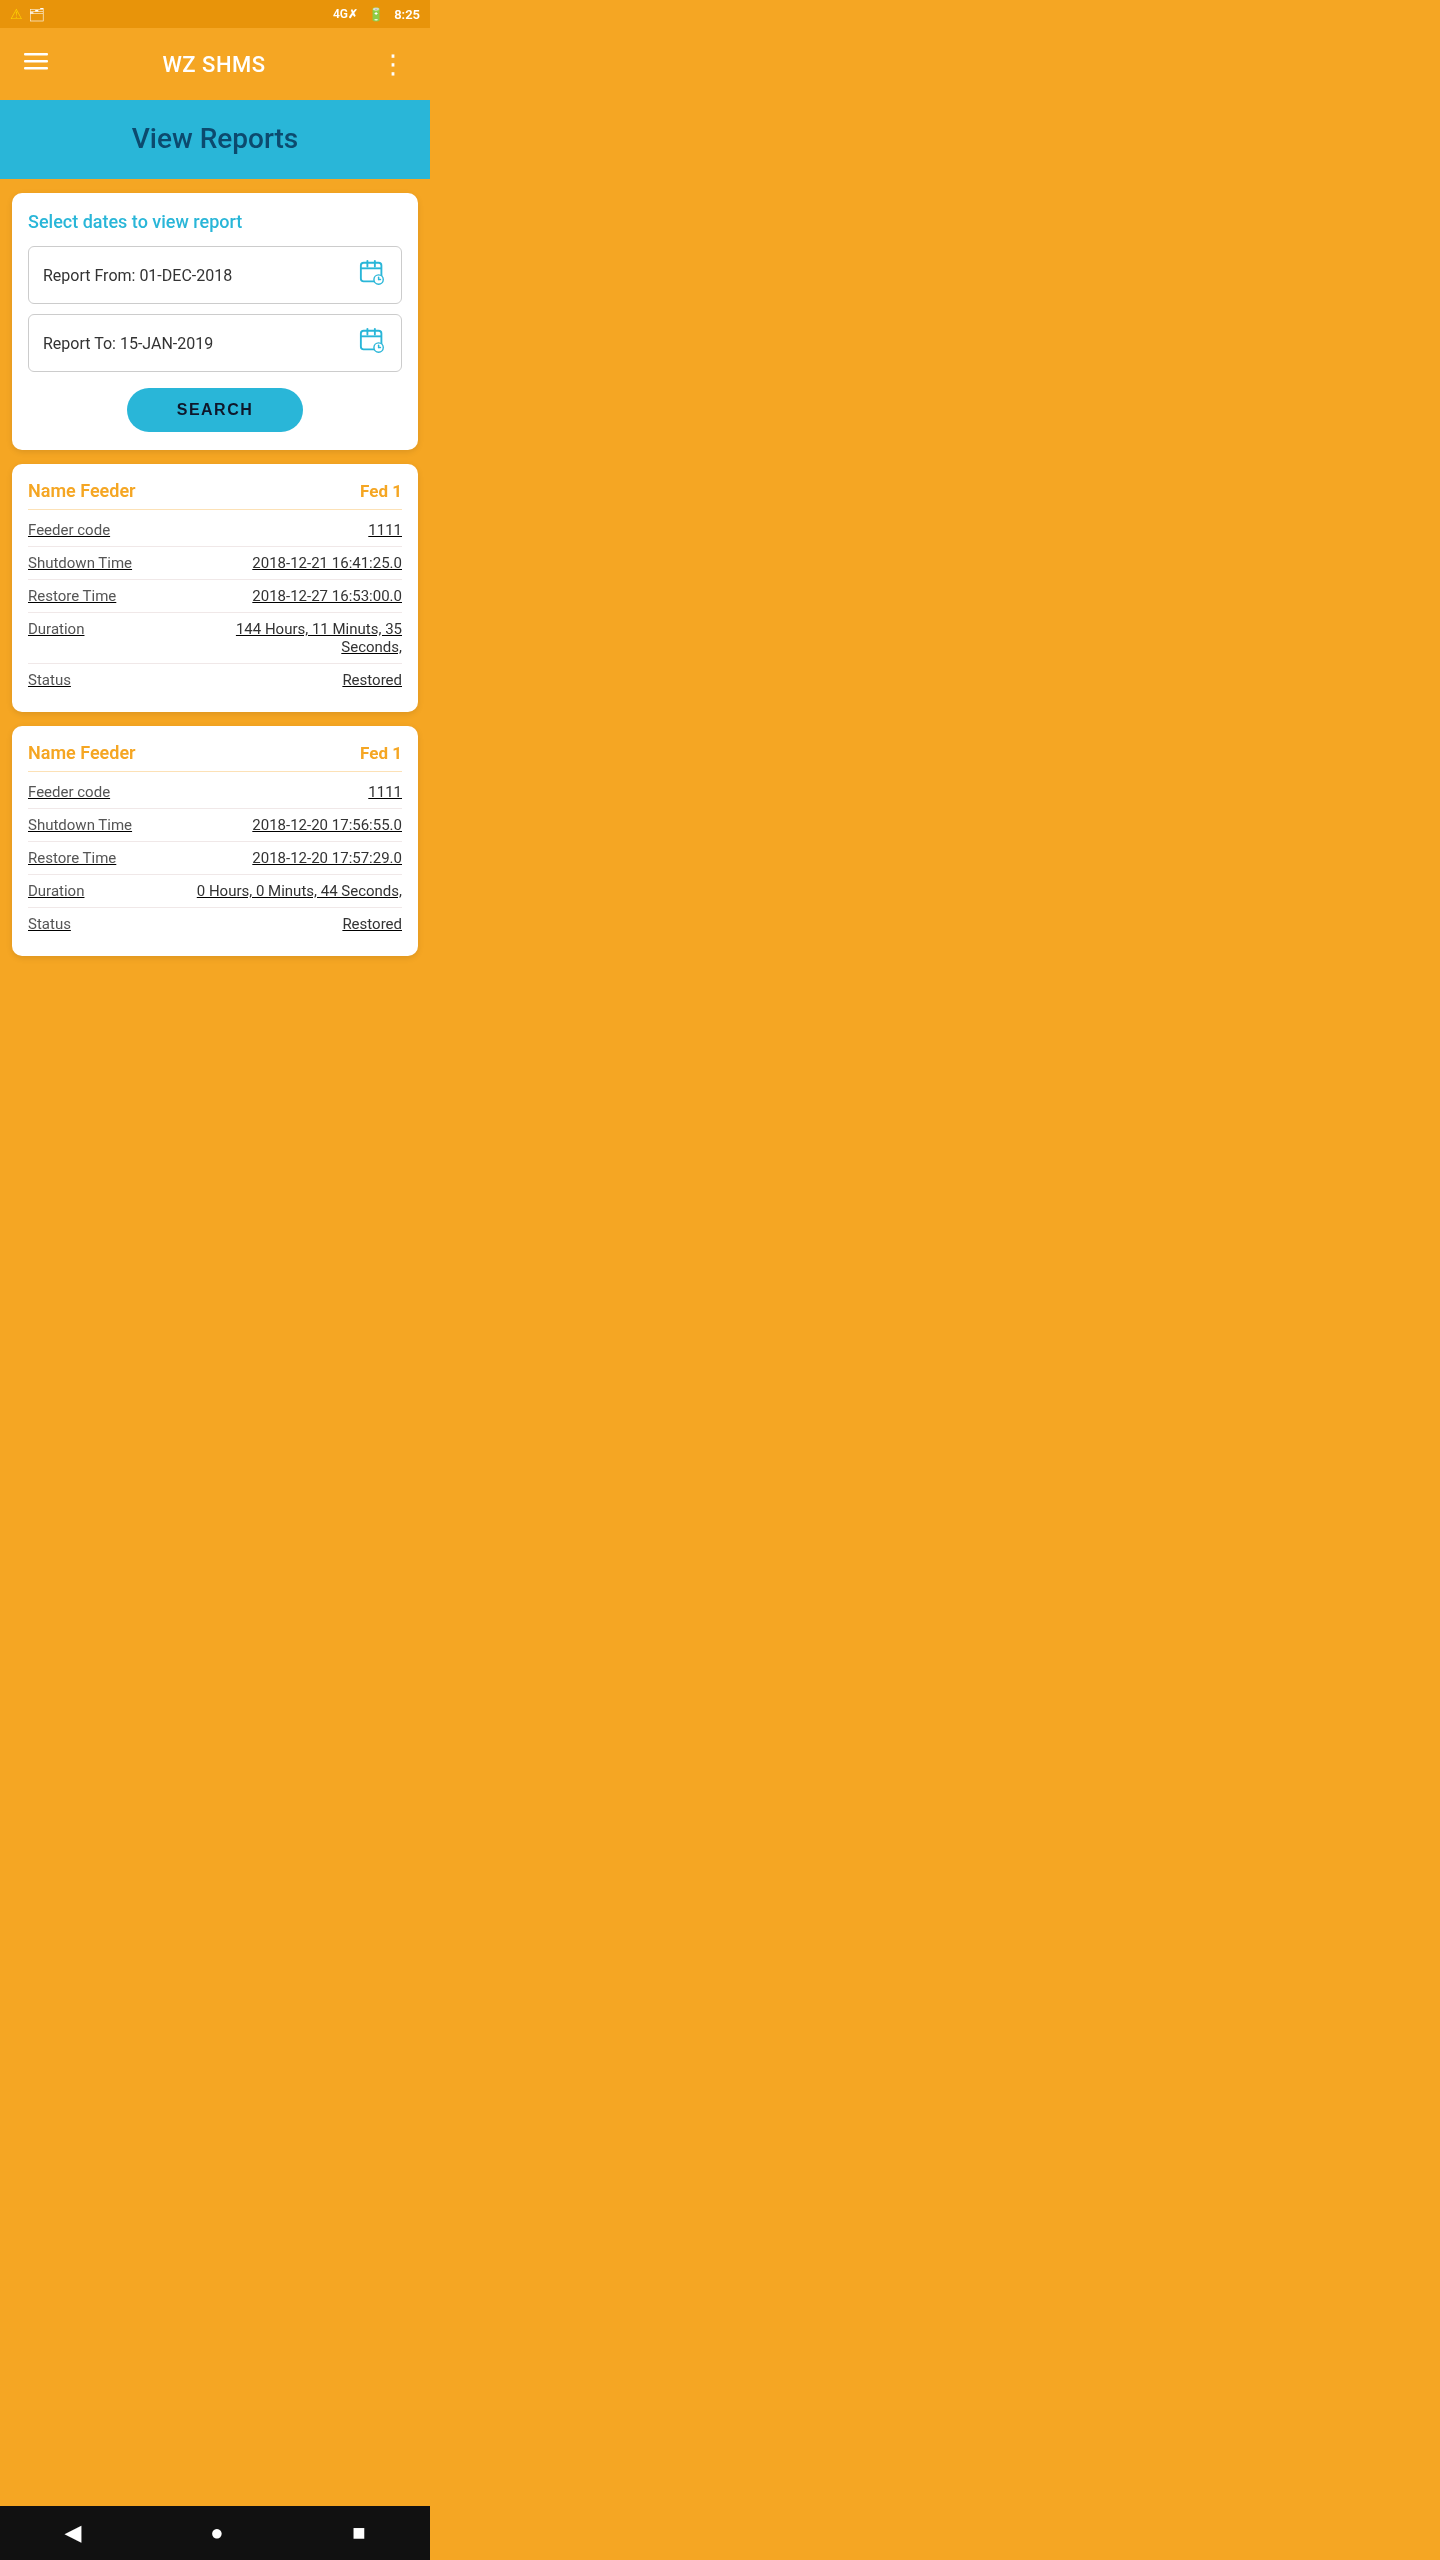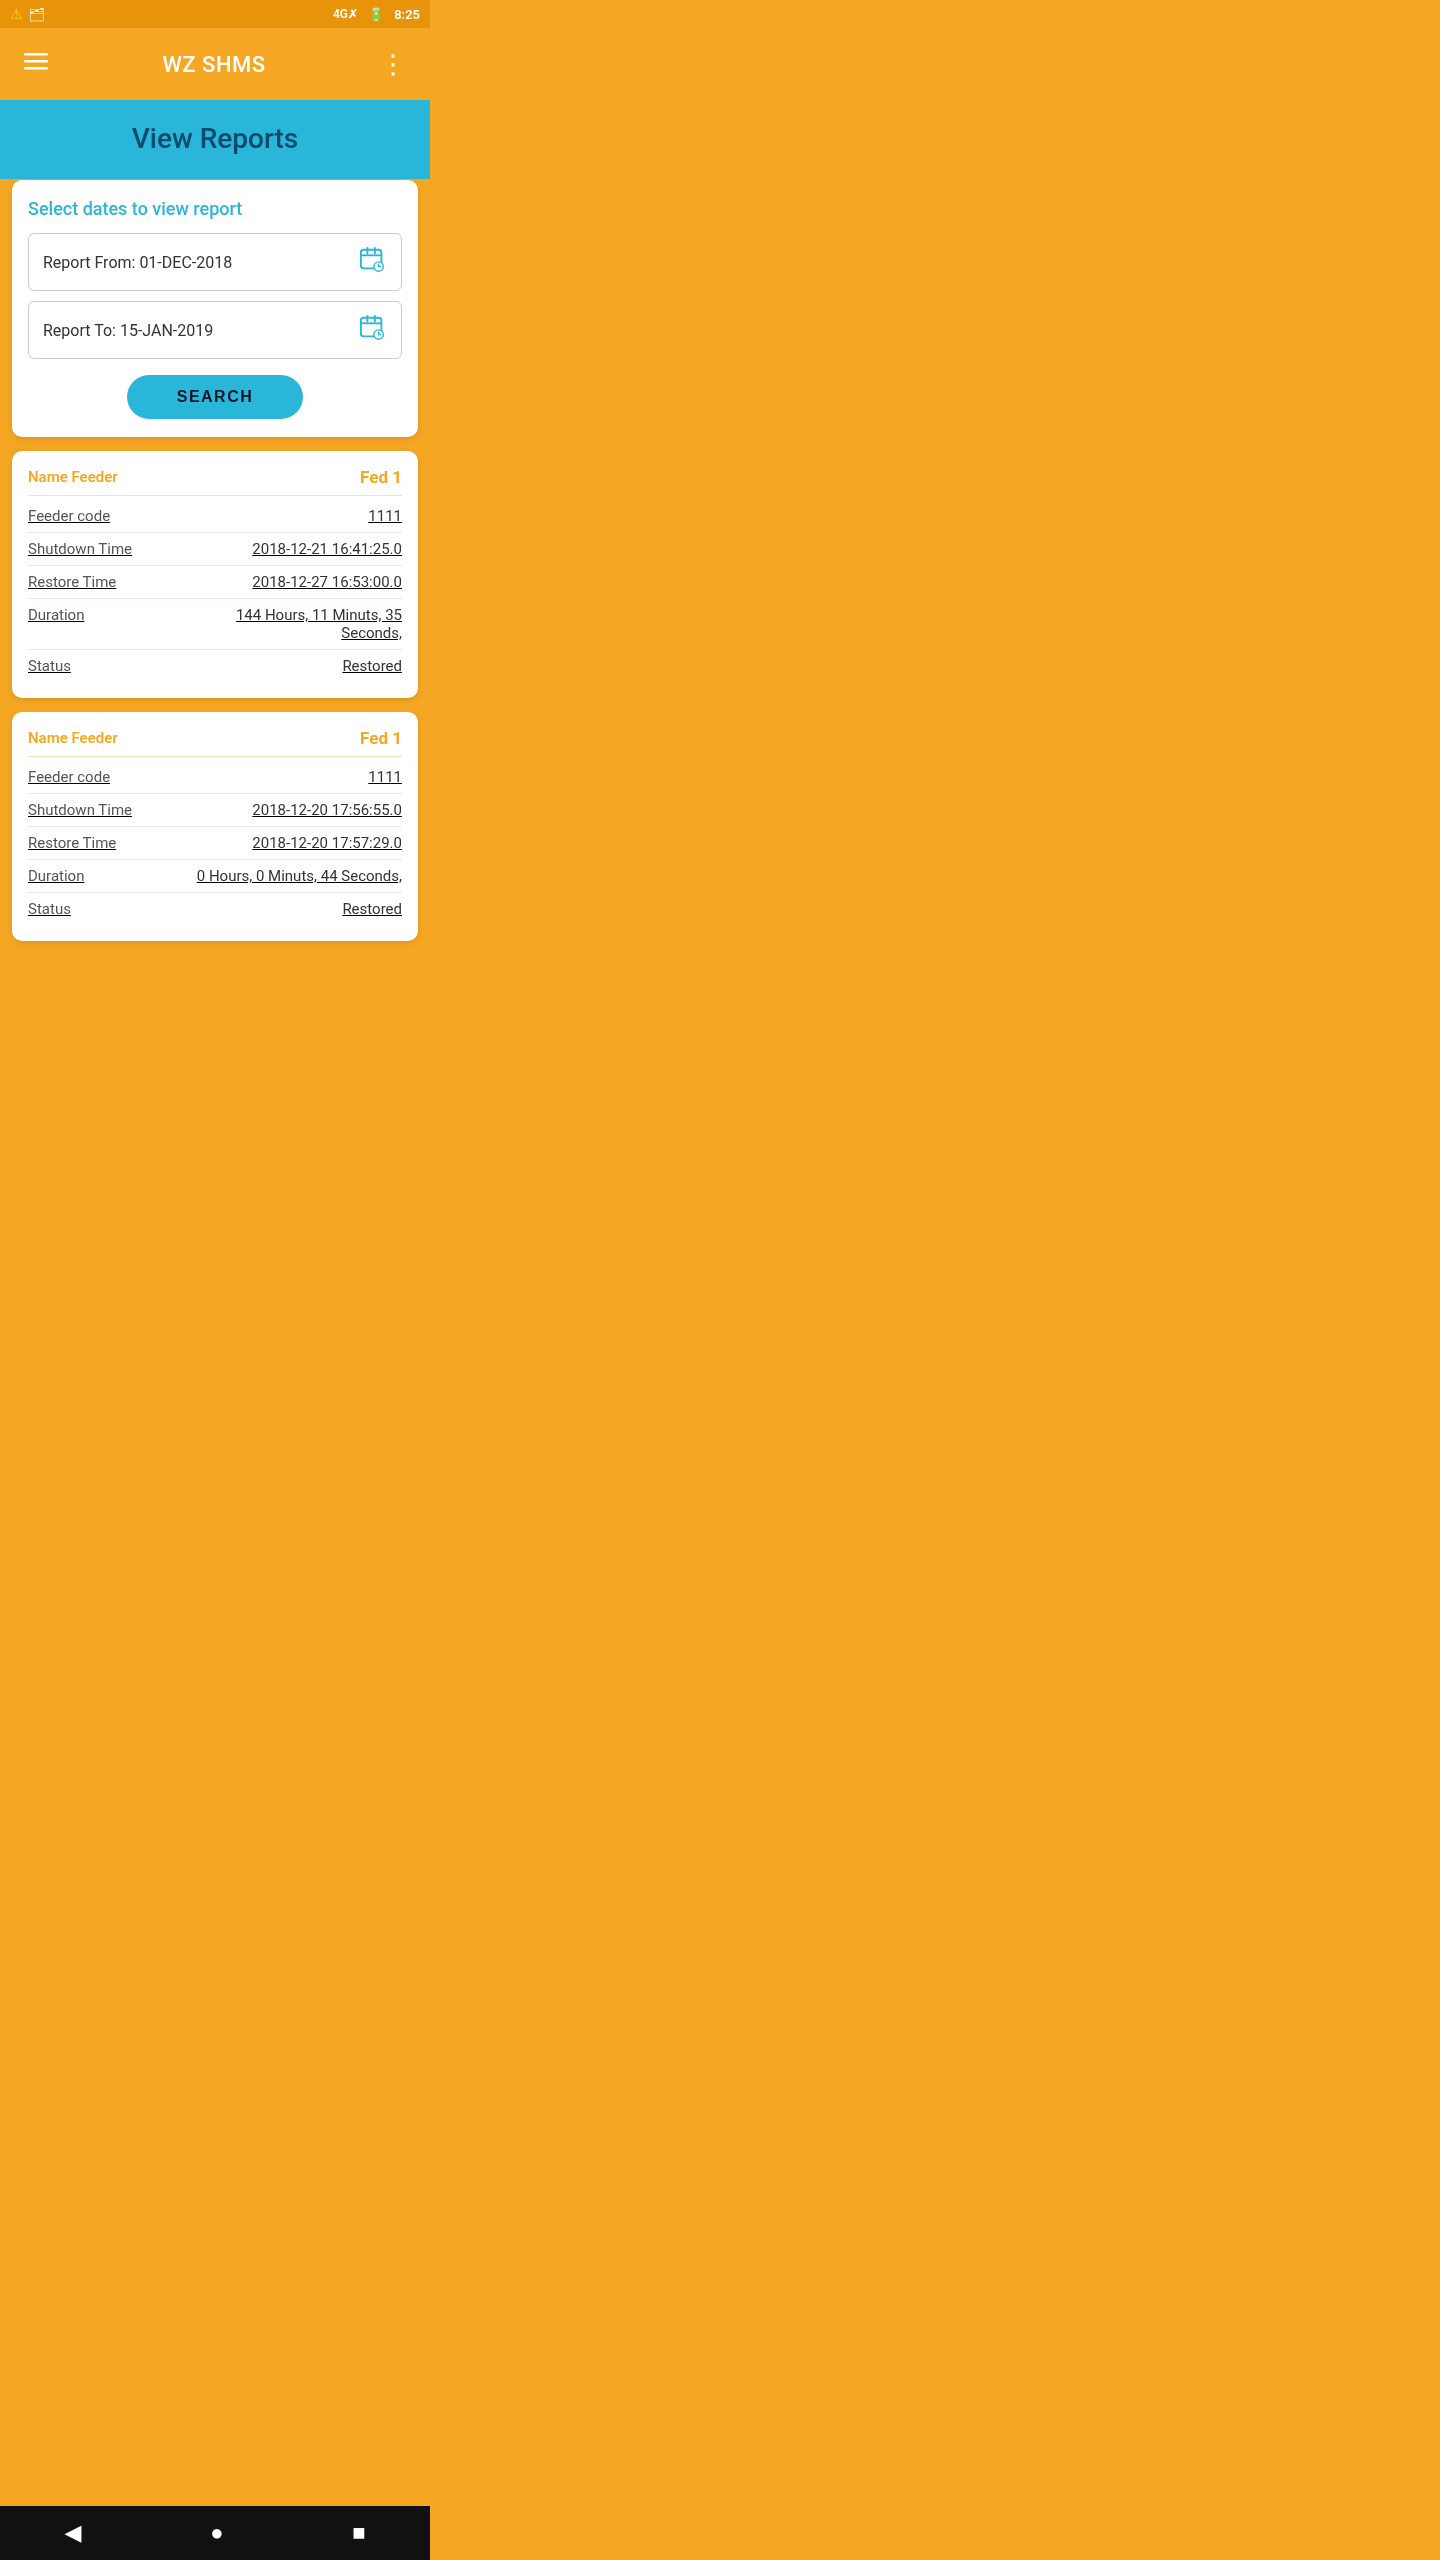--- a/index.html
+++ b/index.html
@@ -72,21 +72,21 @@
     }
     .header-banner-title {
       color: #0c4a6e;
       font-size: 28px;
       font-weight: 500;
     }
 
     
     .main-content {
       background: #f5a623;
-      padding: 1px 12px;
+      padding: 14px 12px;
       flex: 1;
     }
 
     
     .card {
       background: white;
       border-radius: 10px;
       padding: 18px 16px;
       margin-bottom: 14px;
       box-shadow: 0 2px 6px rgba(0,0,0,0.1);
@@ -141,21 +141,21 @@
     .report-header-row {
       display: flex;
       justify-content: space-between;
       align-items: center;
       border-bottom: 1.5px solid #f5a62355;
       padding-bottom: 8px;
       margin-bottom: 4px;
     }
     .report-name-label {
       color: #f5a623;
-      font-size: 15px;
+      font-size: 18px;
       font-weight: 600;
     }
     .report-name-value {
       color: #f5a623;
       font-size: 17px;
       font-weight: 700;
     }
 
     .report-row {
       display: flex;

